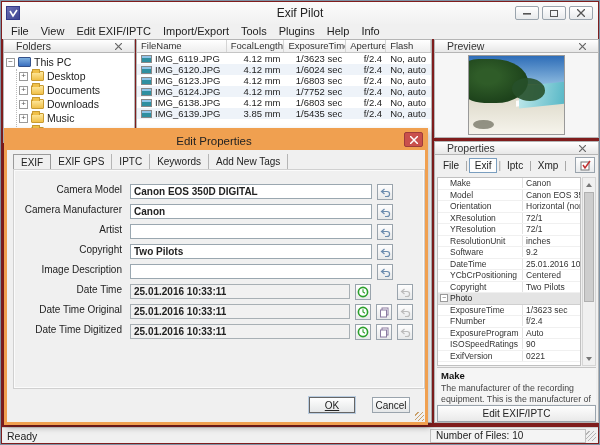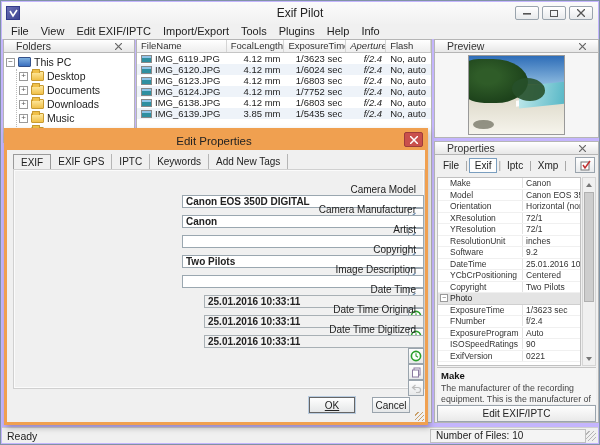--- a/index.html
+++ b/index.html
@@ -1,18 +1,18 @@
 <!DOCTYPE html>
 <html><head>
 <meta charset="utf-8">
 <style>
   * { margin:0; padding:0; box-sizing:border-box; font-family:"Liberation Sans", sans-serif; }
   html,body { width:600px; height:445px; background:#d8d8d8; overflow:hidden; }
   #window { position:absolute; left:0; top:0; width:600px; height:445px;
-            background:#c4b5fd; border:1px solid #7f93a5; }
+            background:#7f1d1d; border:1px solid #7f93a5; }
 
   
   .titlebar { position:absolute; left:1px; top:1px; right:1px; height:22px;
               background:linear-gradient(#fbfbfb,#f1f1f1); display:flex; align-items:center; }
   .app-icon { width:14px; height:14px; margin-left:4px; background:linear-gradient(135deg,#6a6fb5,#3e4490);
               border:1px solid #333a8a; display:flex; align-items:center; justify-content:center; }
   .app-icon svg { display:block; }
   .title-text { position:absolute; left:0; right:0; text-align:center; font-size:12px; color:#222; }
   .winbtns { margin-left:auto; display:flex; gap:3px; margin-right:5px; z-index:2; }
   .winbtn { width:24px; height:14px; border:1px solid #9aa4ad; border-radius:2px;
@@ -51,21 +51,21 @@
   #filelist { position:absolute; left:135px; top:38px; width:296px; height:384px; background:#fff;
               border:1px solid #b5b5b5; }
   .fl-header { display:flex; height:13px; background:linear-gradient(#ffffff,#eeeeee); border-bottom:1px solid #c5c5c5; }
   .fl-hcell { font-size:9.5px; color:#333; border-right:1px solid #d5d5d5; padding:0 4px; line-height:12px; overflow:hidden; }
   .fl-row { display:flex; height:11px; align-items:center; }
   .fl-row:nth-child(even) { background:#eef3f9; }
   .fl-cell { font-size:9.5px; color:#222; padding:0 4px; overflow:hidden; white-space:nowrap; }
   .c0 { width:90px; display:flex; align-items:center; gap:3px; }
   .c1 { width:58px; text-align:right; }
   .c2 { width:62px; text-align:right; }
-  .c3 { width:40px; text-align:right;font-style:italic; }
+  .c3 { width:40px; text-align:right; }
   .c4 { width:45px; }
   .ico-img { width:11px; height:8px; border:1px solid #888; flex:0 0 auto;
              background:linear-gradient(#8fc4e8 40%,#2e8fa0 40%); }
 
   
   #preview { position:absolute; left:433px; top:38px; width:165px; height:100px; }
   .preview-body { border:1px solid #b5b5b5; border-top:none; background:#f6f6f6; height:85px;
                   display:flex; align-items:center; justify-content:center; }
   .photo { width:97px; height:80px; position:relative; overflow:hidden; border:1px solid #999; background:#e9e5d8; }
   .ph-sky { position:absolute; left:0; top:0; right:0; height:36%; background:linear-gradient(#2e6db8,#8ab8de); }
@@ -126,21 +126,21 @@
   .dlg-title { height:19px; background:var(--orange); display:flex; align-items:center; position:relative; }
   .dlg-title-text { position:absolute; left:0; right:4px; text-align:center; font-size:11.5px; color:#222; }
   .dlg-close { position:absolute; right:2px; top:1px; width:19px; height:15px; background:var(--red);
                border:1px solid #9e3c3c; border-radius:2px; display:flex; align-items:center; justify-content:center; z-index:2; }
   .dlg-client { position:relative; height:272px; }
   .dlg-tabs { position:absolute; left:6px; top:3px; display:flex; align-items:flex-end; height:16px; font-size:10px; color:#222; }
   .dtab { padding:2px 7px; border-right:1px solid #b5b5b5; }
   .dtab[data-active="true"] { border:1px solid #9a9a9a; border-bottom:none; background:#f0f0f0; position:relative; top:1px; }
   .dlg-box { position:absolute; left:6px; top:19px; width:412px; height:220px;
              border:1px solid #d0d0d0; box-shadow:inset 0 0 0 1px #fbfbfb; padding-top:14px; }
-  .frow { display:flex; align-items:flex-end; height:20px; padding-left:4px;flex-direction:column; }
+  .frow { display:flex; align-items:flex-start; height:20px; padding-left:4px; }
   .frow label { width:104px; text-align:right; font-size:10px; color:#222; margin-right:8px; flex:0 0 auto; }
   .frow input { height:15px; border:1px solid #9aa7b0; background:#fff; font-size:10px; color:#222; padding:0 3px;font-weight:bold; }
   .frow input.txt { width:242px; }
   .frow input.dt { width:220px; background:#f1f1f1; border-color:#a8b0b5; }
   .sbtn { width:16px; height:16px; margin-left:5px; border:1px solid #9aa4ad;
           background:linear-gradient(#fefefe,#e7e9ea); display:flex; align-items:center; justify-content:center; flex:0 0 auto; }
   .sbtn svg { display:block; }
   .dlg-okrow { position:absolute; left:0; right:0; bottom:8px; height:17px; }
   .btn { position:absolute; height:16px; border:1px solid #9aa4ad; background:linear-gradient(#fefefe,#e5e7e8);
          font-size:10px; color:#222; display:flex; align-items:center; justify-content:center; }

